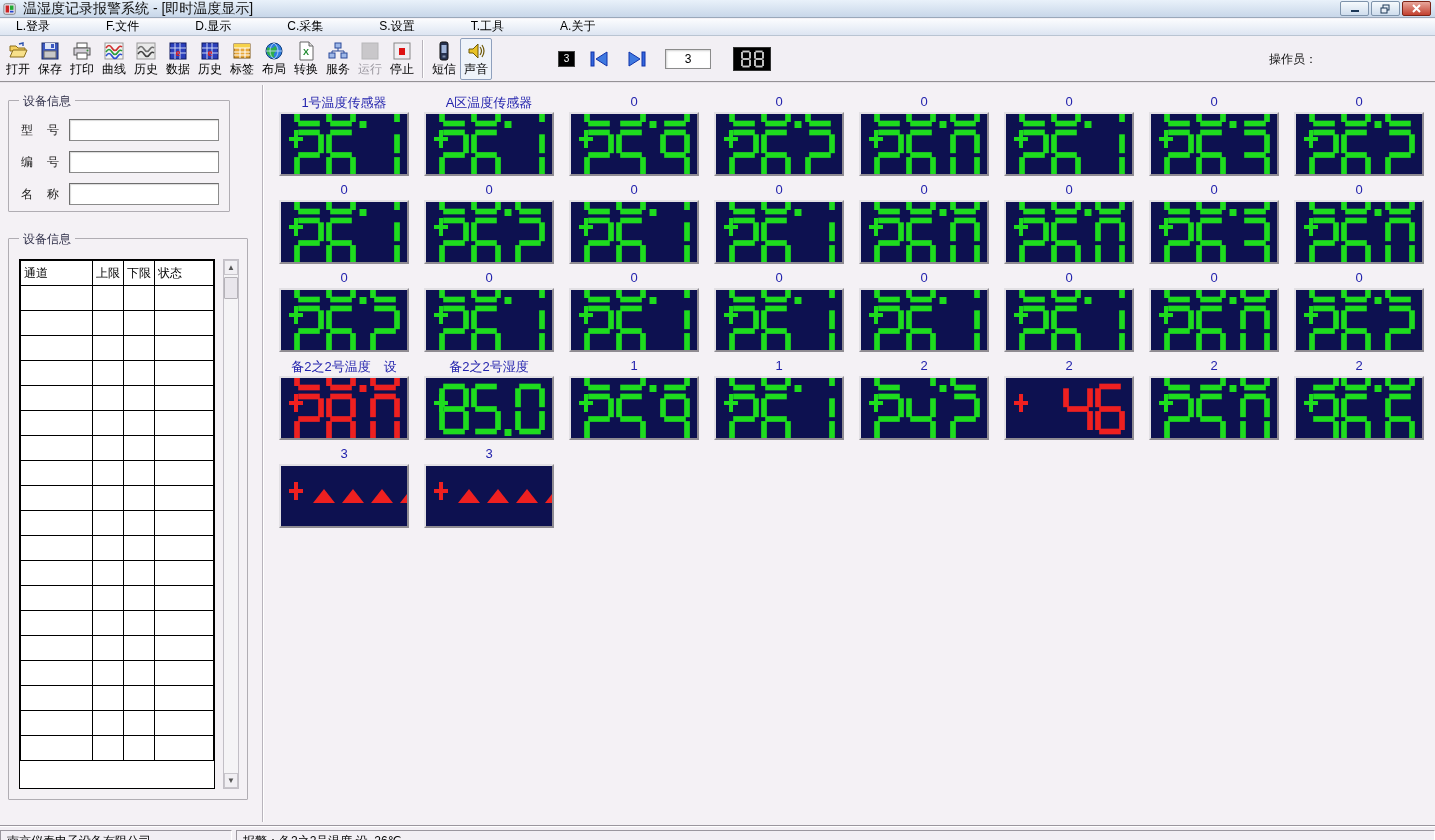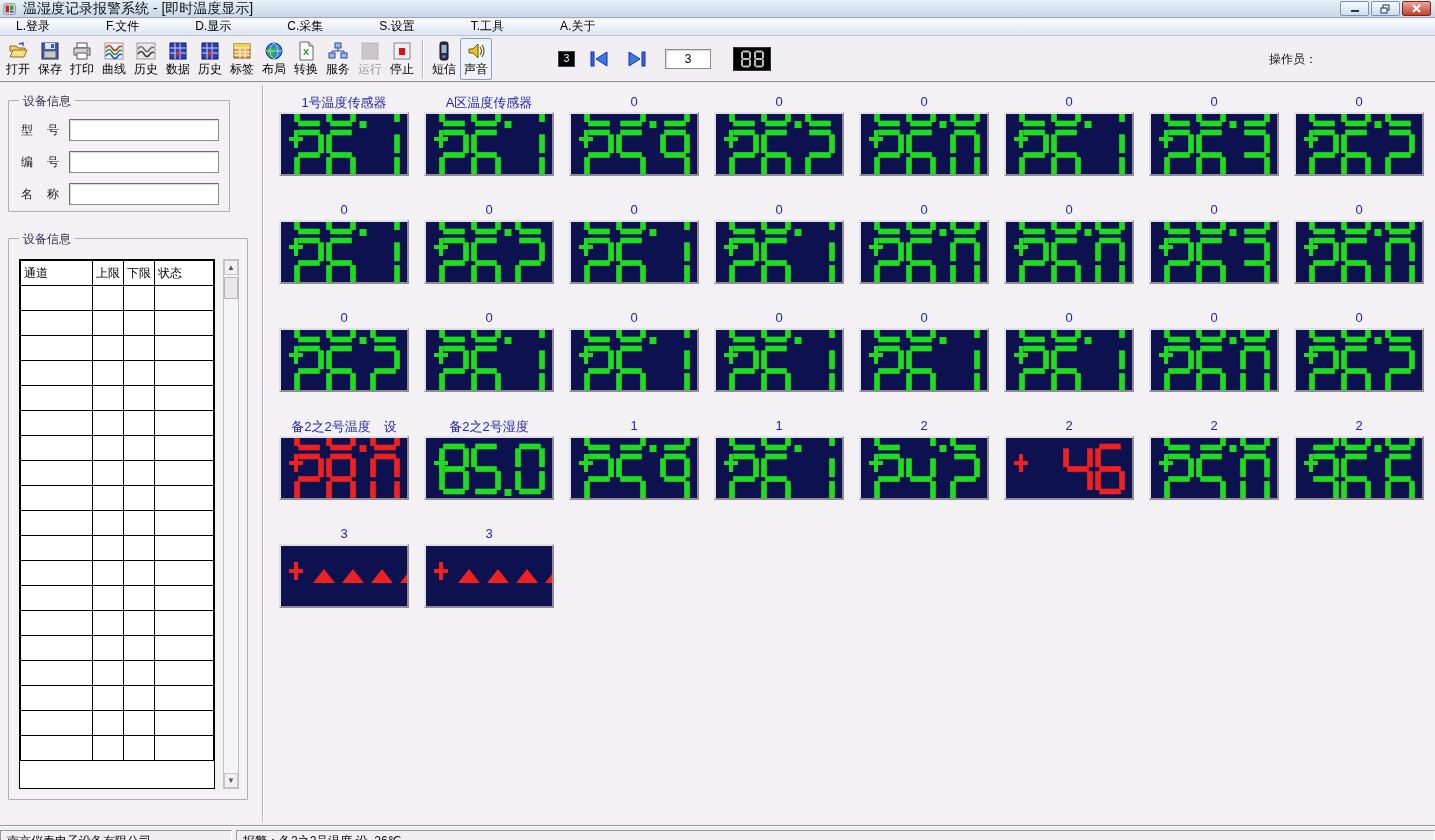--- a/index.html
+++ b/index.html
@@ -94,21 +94,21 @@
     background:#f5f4f6; border:1px solid #c2bfc6; }
   .sb-arrow { position:absolute; left:0; width:14px; height:15px; background:#f1eff3;
     border:1px solid #c8c5cb; display:flex; align-items:center; justify-content:center;
     font-size:8px; color:#555; }
   #sb-up { top:0; } #sb-down { bottom:0; }
   #sb-thumb { position:absolute; left:0; top:17px; width:14px; height:22px;
     background:#e9e6ec; border:1px solid #b5b2b8; border-radius:1px; }
 
   
   #main { position:absolute; left:267px; top:85px; right:0; height:737px; overflow:hidden; }
-  .led-row { display:flex; padding-left:12px; margin-bottom:26px; }
+  .led-row { display:flex; padding-left:12px; margin-bottom:6px; }
   .led-cell { width:130px; margin-right:15px; flex:0 0 auto; }
   .led-label { height:18px; text-align:center; color:#2323ad; font-size:13px; white-space:nowrap; }
   .led-panel {
     position:relative; width:130px; height:64px; background:#0d1150;
     border:2px solid; border-color:#e2e0e4 #8f8c92 #8f8c92 #e2e0e4; overflow:hidden;
   }
   .plus-sign { position:absolute; left:7px; top:14px; }
   .seg-row { position:absolute; right:7px; display:flex; align-items:flex-end; }
   .seg-row svg { display:block; margin-left:2px; }
   .tri-row { position:absolute; left:32px; top:23px; display:flex; }

